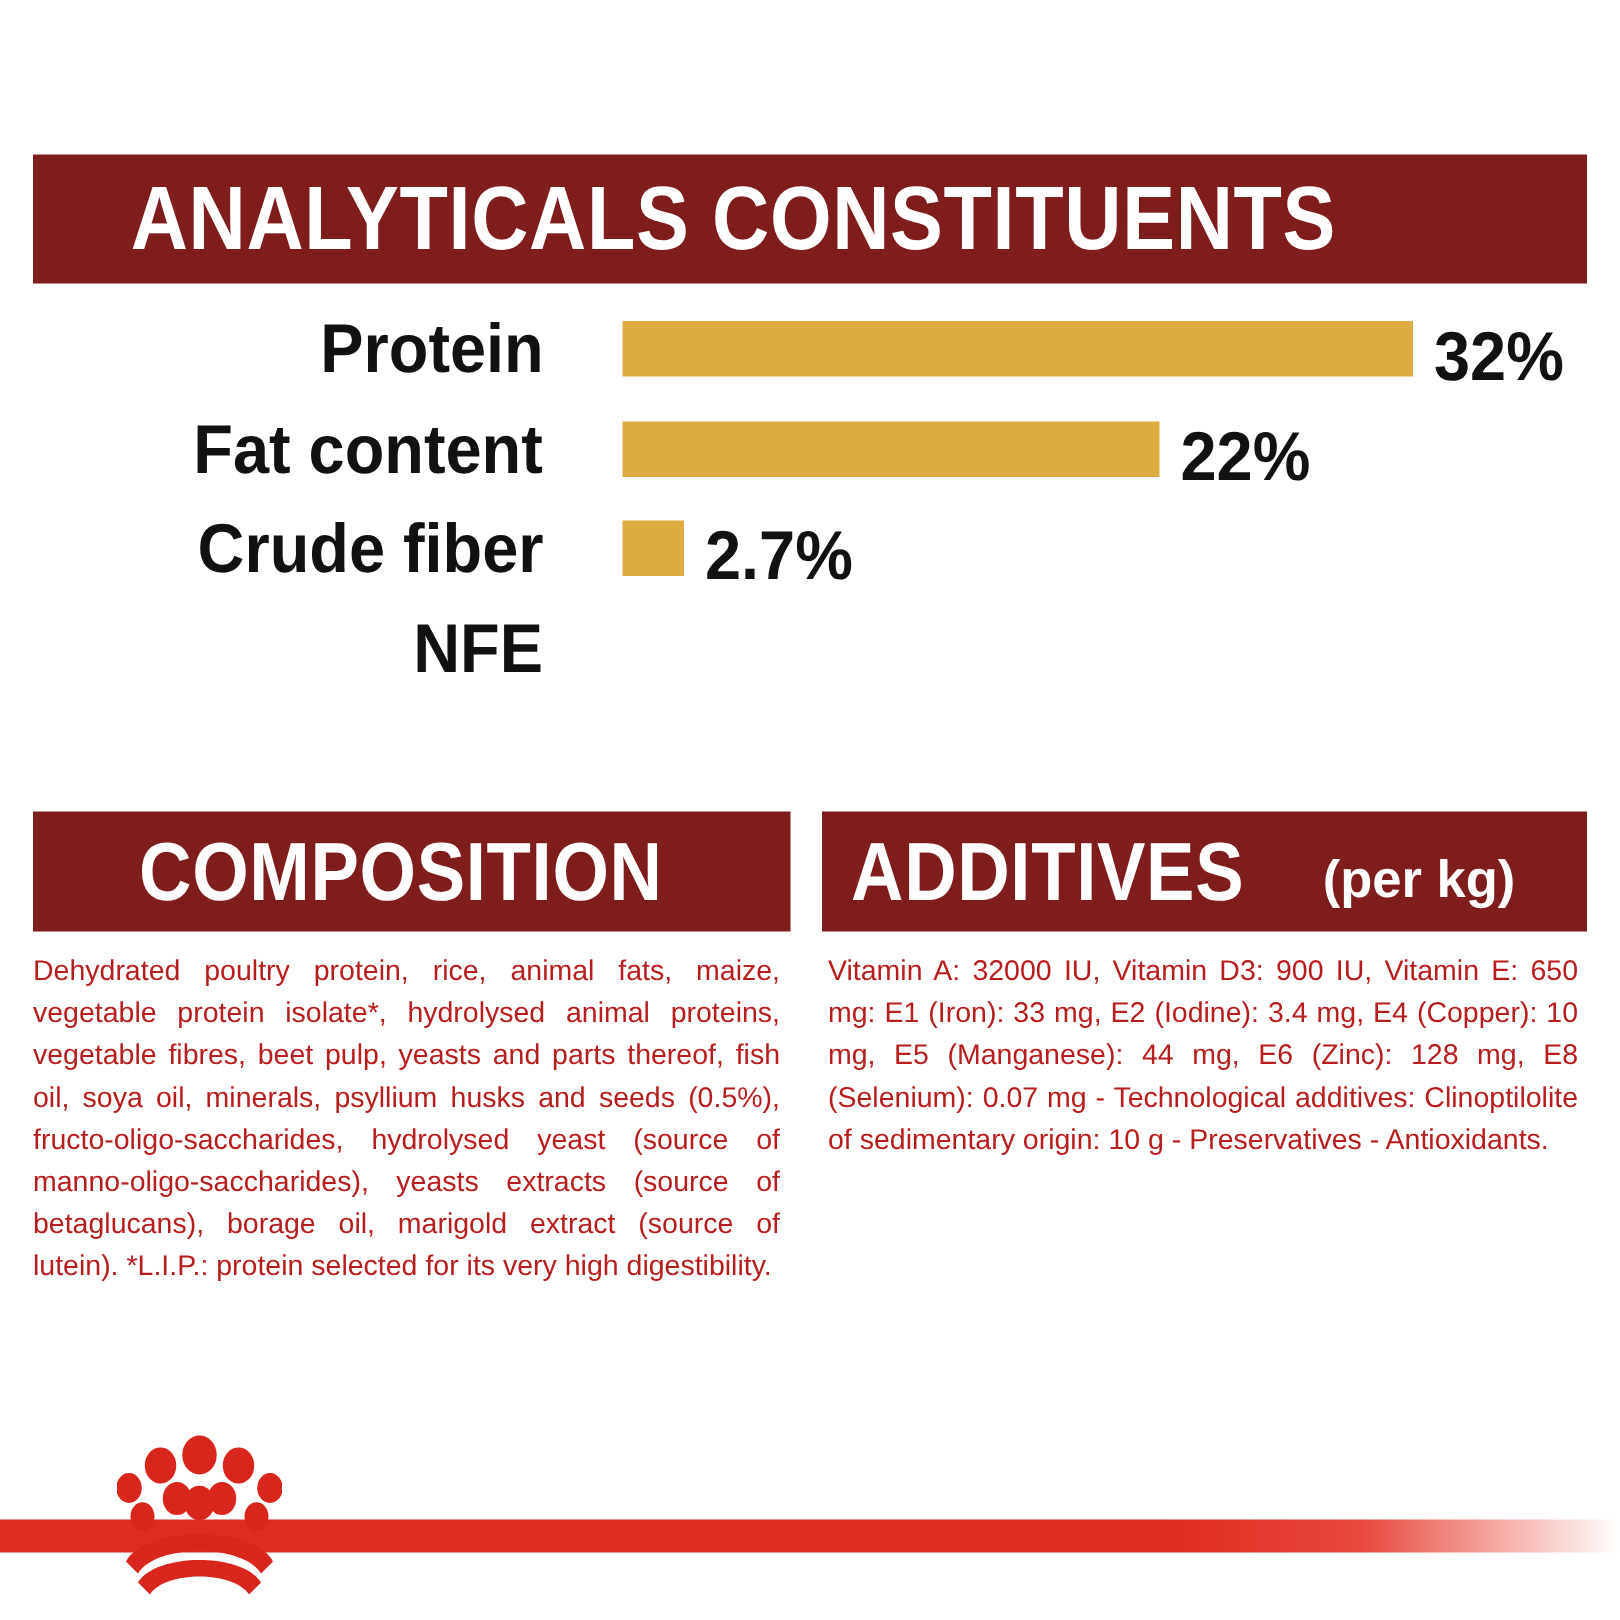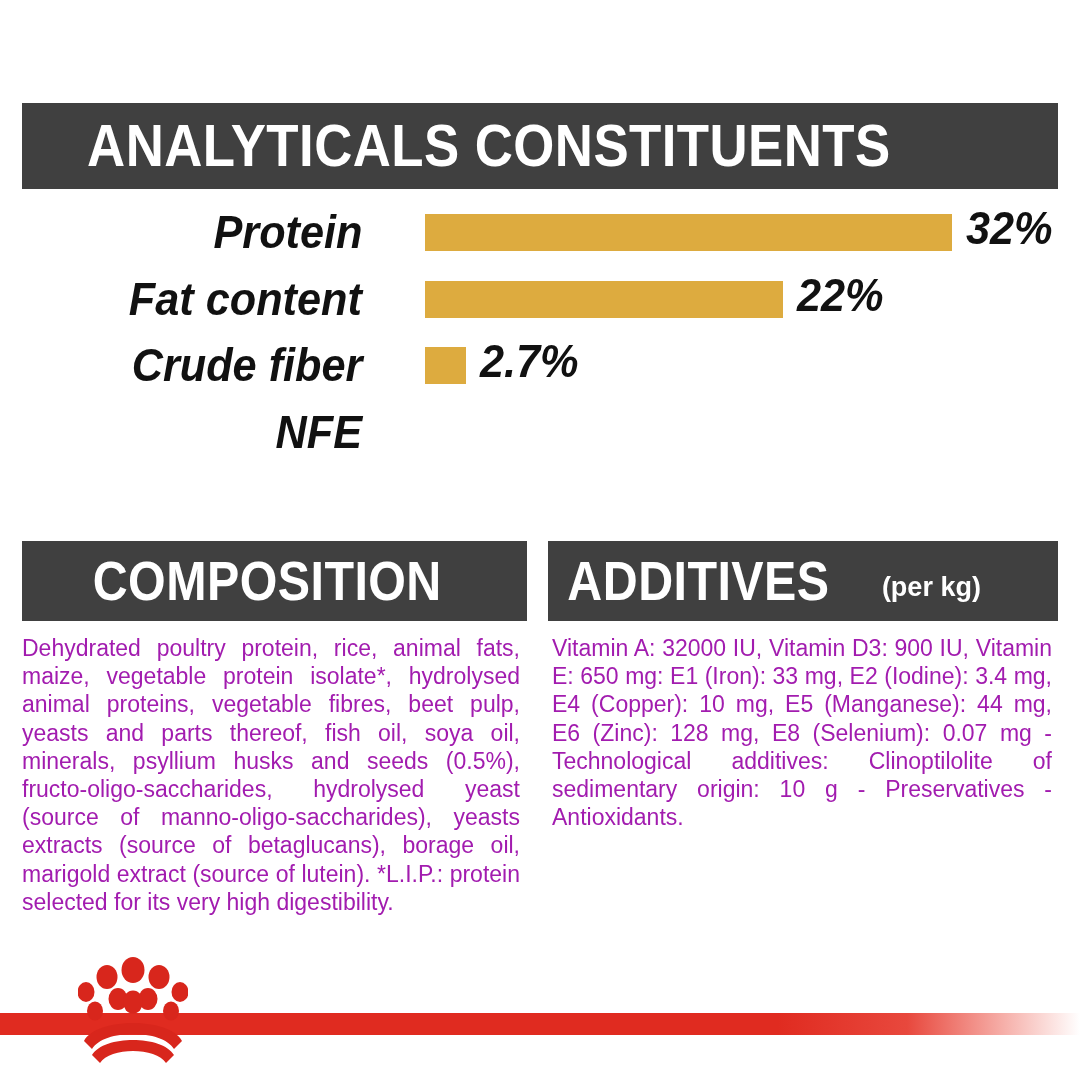--- a/index.html
+++ b/index.html
@@ -8,21 +8,21 @@
     background:#ffffff;
     font-family:"Liberation Sans", sans-serif;
     overflow:hidden;
     position:relative;
   }
   .page{position:relative;width:1080px;height:1080px;}
 
   
   .banner{
     position:absolute;
-    background:#404040;
+    background:#7f1d1d;
     display:flex;
     align-items:center;
     box-sizing:border-box;
   }
   .banner-title{
     color:#ffffff;
     font-weight:bold;
     letter-spacing:0.5px;
     white-space:nowrap;
     font-stretch:condensed;
@@ -38,76 +38,76 @@
   #banner-composition{left:22px;top:541px;width:505px;height:80px;justify-content:center;}
   #banner-composition .banner-title{
     font-size:55px;line-height:55px;padding-left:44px;
   }
 
   #banner-additives{left:548px;top:541px;width:510px;height:80px;}
   #banner-additives .banner-title{
     font-size:55px;line-height:55px;padding-left:22px;
   }
   .per-kg{
-    font-size:27px;
+    font-size:35px;
     font-weight:bold;
     color:#ffffff;
     margin-left:14px;
     position:relative;
     top:6px;
     display:inline-block;
   }
 
   
-  #chart{position:absolute;left:0;top:210px;width:926px;height:280px;font-style:italic;}
+  #chart{position:absolute;left:0;top:210px;width:926px;height:280px;}
   .bar-row{
     position:absolute;
     left:0;width:1080px;height:44px;
     display:flex;align-items:center;
   }
   .bar-label{
     position:absolute;
     right:718px;                 
     text-align:right;
     color:#111111;
     font-weight:bold;
     font-size:46px;
     line-height:46px;
     white-space:nowrap;
     transform:scaleX(0.94);
     transform-origin:right center;
   }
   .bar-track{
     position:absolute;
-    left:425px;
+    left:415px;
     height:37px;
     display:flex;
-    align-items:flex-end;
+    align-items:flex-start;
   }
   .bar-fill{
     height:37px;
     background:#ddab3f;
     display:block;
   }
   .bar-value{
     margin-left:14px;
     color:#111111;
     font-weight:bold;
     font-size:46px;
     line-height:46px;
     white-space:nowrap;
     transform:scaleX(0.94);
     transform-origin:left center;
   }
 
   
   .body-text{
     position:absolute;
-    color:#a21caf;
-    font-size:23px;
+    color:#b91c1c;
+    font-size:19px;
     line-height:28.2px;
     text-align:justify;
     text-justify:inter-word;
   }
   #composition-text{left:22px;top:634px;width:498px;}
   #additives-text{left:552px;top:634px;width:500px;}
 
   
   #footer{position:absolute;left:0;top:955px;width:1080px;height:125px;}
   #footer-bar{

